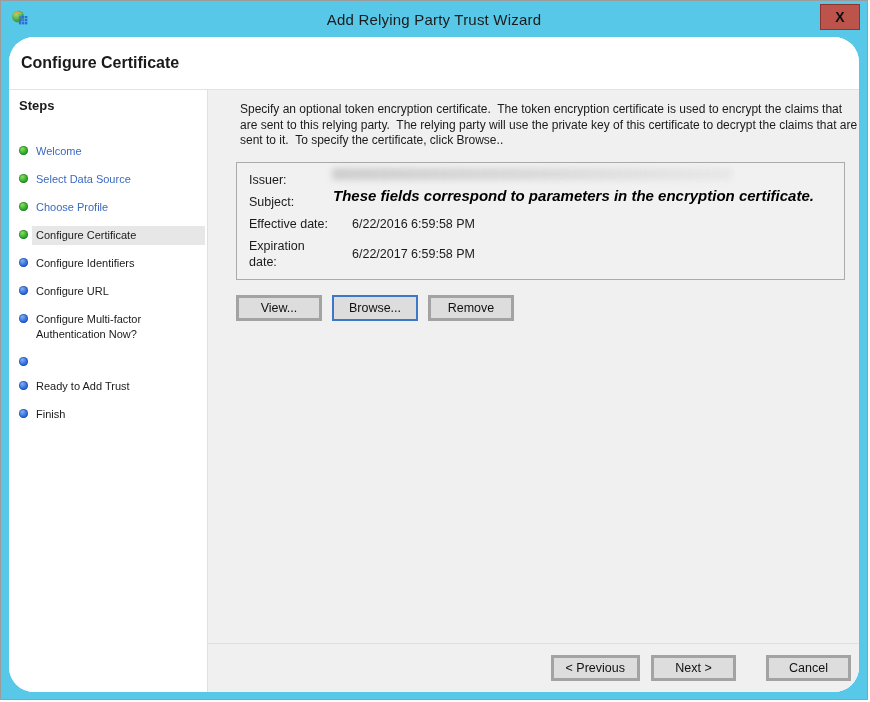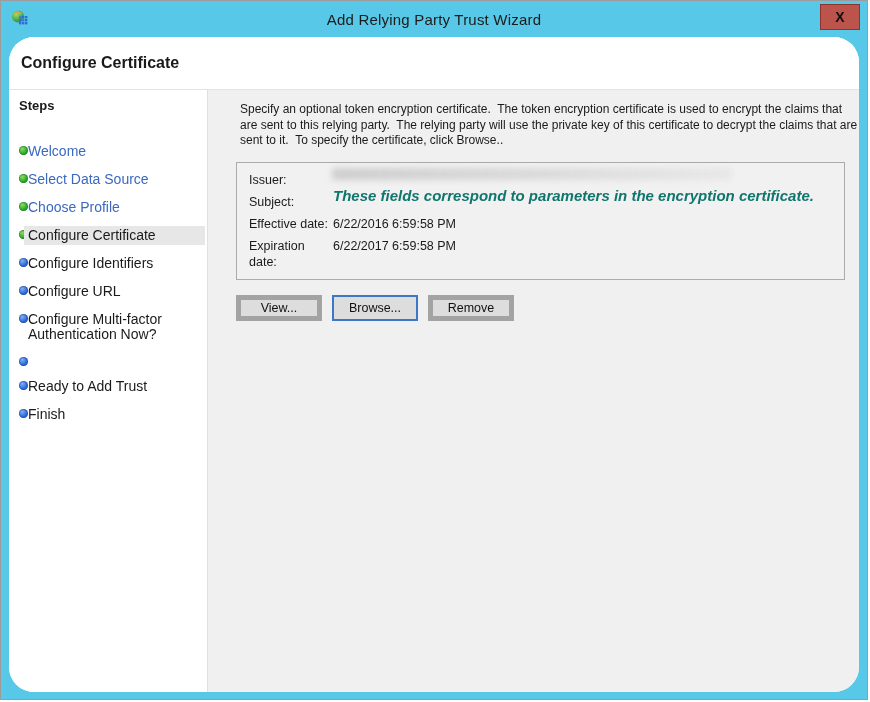--- a/index.html
+++ b/index.html
@@ -39,68 +39,68 @@
   .body { flex:1; display:flex; min-height:0; }
 
   
   .sidebar {
     width:199px; flex:none; background:#fff; border-right:1px solid #e0e0e0;
     padding:8px 0 0 10px;
   }
   .steps-title { font-size:13px; font-weight:bold; color:#1a1a1a; margin-bottom:29px; }
   .steps-list { list-style:none; }
   .step {
-    display:flex; align-items:flex-start;
-    font-size:14px; line-height:15px; color:#1a1a1a;
+    display:flex; gap:8px; align-items:flex-start;
+    font-size:11px; line-height:15px; color:#1a1a1a;
     padding:2px 14px 2px 0; margin-bottom:9px;
   }
   .bullet {
     width:9px; height:9px; border-radius:50%; flex:none; margin-top:2px;
   }
   .bullet.green { background:radial-gradient(circle at 35% 30%, #90dc60 0%, #2dae2d 55%, #1e8221 100%); box-shadow:inset 0 0 0 1px rgba(20,90,25,.4); }
   .bullet.blue  { background:radial-gradient(circle at 35% 30%, #85aff0 0%, #2e6ee0 55%, #1d50b4 100%); box-shadow:inset 0 0 0 1px rgba(20,50,120,.4); }
   .step.done .step-label { color:#3b69c0; }
   .step.current .step-label {
     color:#1a1a1a; background:#e7e7e7;
     margin:-2px -12px -2px -4px; padding:2px 12px 2px 4px;
   }
   .step-label { flex:1; }
 
   
-  .content-col { flex:1; display:flex; flex-direction:row; background:#f0f0f0; min-width:0; }
+  .content-col { flex:1; display:flex; flex-direction:column; background:#f0f0f0; min-width:0; }
   .content { flex:1; padding:12px 0 0 32px; position:relative; }
   .description {
     width:620px; font-size:12px; line-height:15.5px; color:#1a1a1a;
     white-space:pre-wrap;
   }
 
   .cert-box {
     margin:13px 0 0 -4px; width:609px; min-height:99px;
     border:1px solid #ababab; background:#f1f1f1;
     padding:9px 0 9px 12px; position:relative;
   }
-  .cert-row { display:flex; font-size:12.5px; line-height:16px; margin-bottom:6px; color:#1a1a1a; }
+  .cert-row { display:flex; font-size:12.5px; line-height:16px; margin-bottom:6px; color:#1a1a1a;align-items:center; }
   .cert-row:last-child { margin-bottom:0; }
   .cert-label { width:84px; flex:none; }
-  .cert-value { white-space:nowrap; }
+  .cert-value { white-space:nowrap;margin-left:19px; }
   .redaction-smudge {
     position:absolute; left:95px; top:5px; width:400px; height:12px;
     background:linear-gradient(90deg, rgba(150,150,150,.38), rgba(165,165,165,.28) 55%, rgba(180,180,180,.14));
     filter:blur(3px); border-radius:3px; pointer-events:none;
   }
   .annotation {
     position:absolute; left:96px; top:24px;
-    font-size:15px; font-style:italic; font-weight:bold; color:#0f766e;
+    font-size:15px; font-style:italic; font-weight:bold; color:#000000;
     white-space:nowrap;
   }
 
   .cert-buttons { margin:15px 0 0 -4px; display:flex; gap:10px; align-items:center; }
   .btn {
     height:26px; min-width:86px; padding:0 12px;
-    background:#dddddd; border:5px solid #a3a3a3;
+    background:#dddddd; border:3px solid #a3a3a3;
     font-family:inherit; font-size:12.5px; color:#111; cursor:pointer;
   }
   .btn.focused { border:2px solid #3c77c8; }
 
   
   .footer {
     height:49px; flex:none; background:#f0f0f0; border-top:1px solid #dfdfdf;
     display:flex; align-items:center; justify-content:flex-end;
     padding-right:8px; gap:11px;
   }

